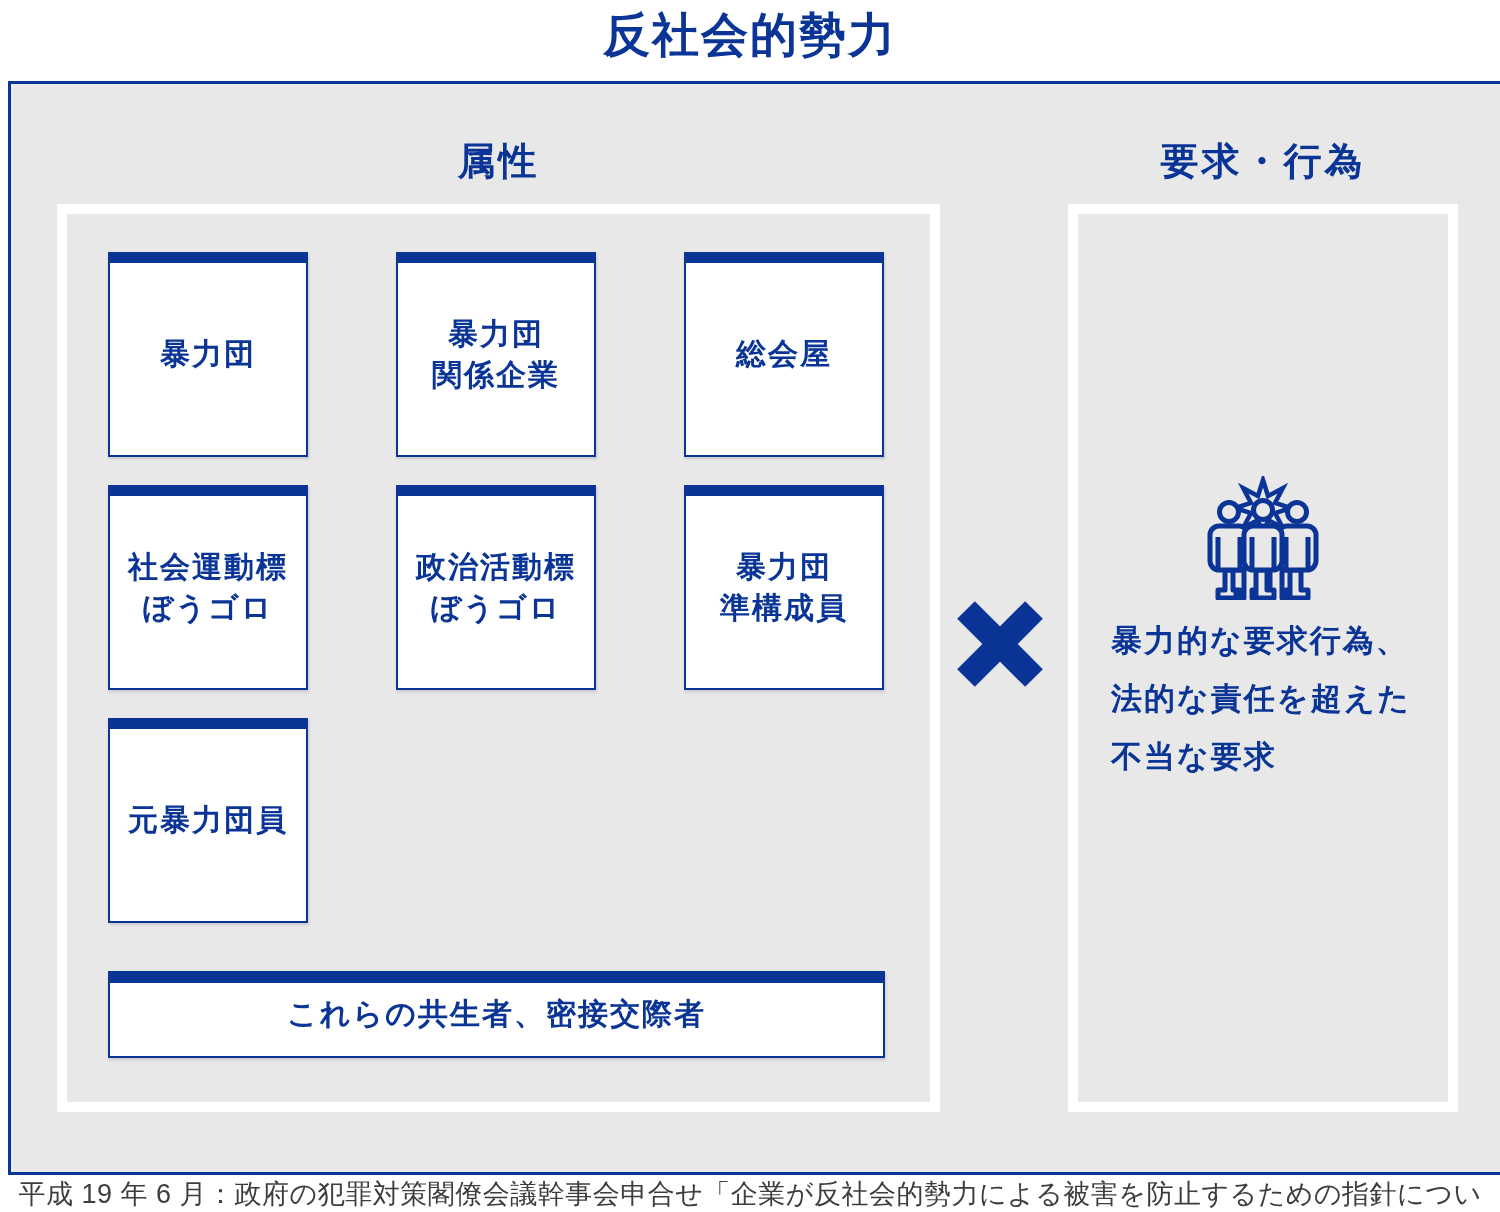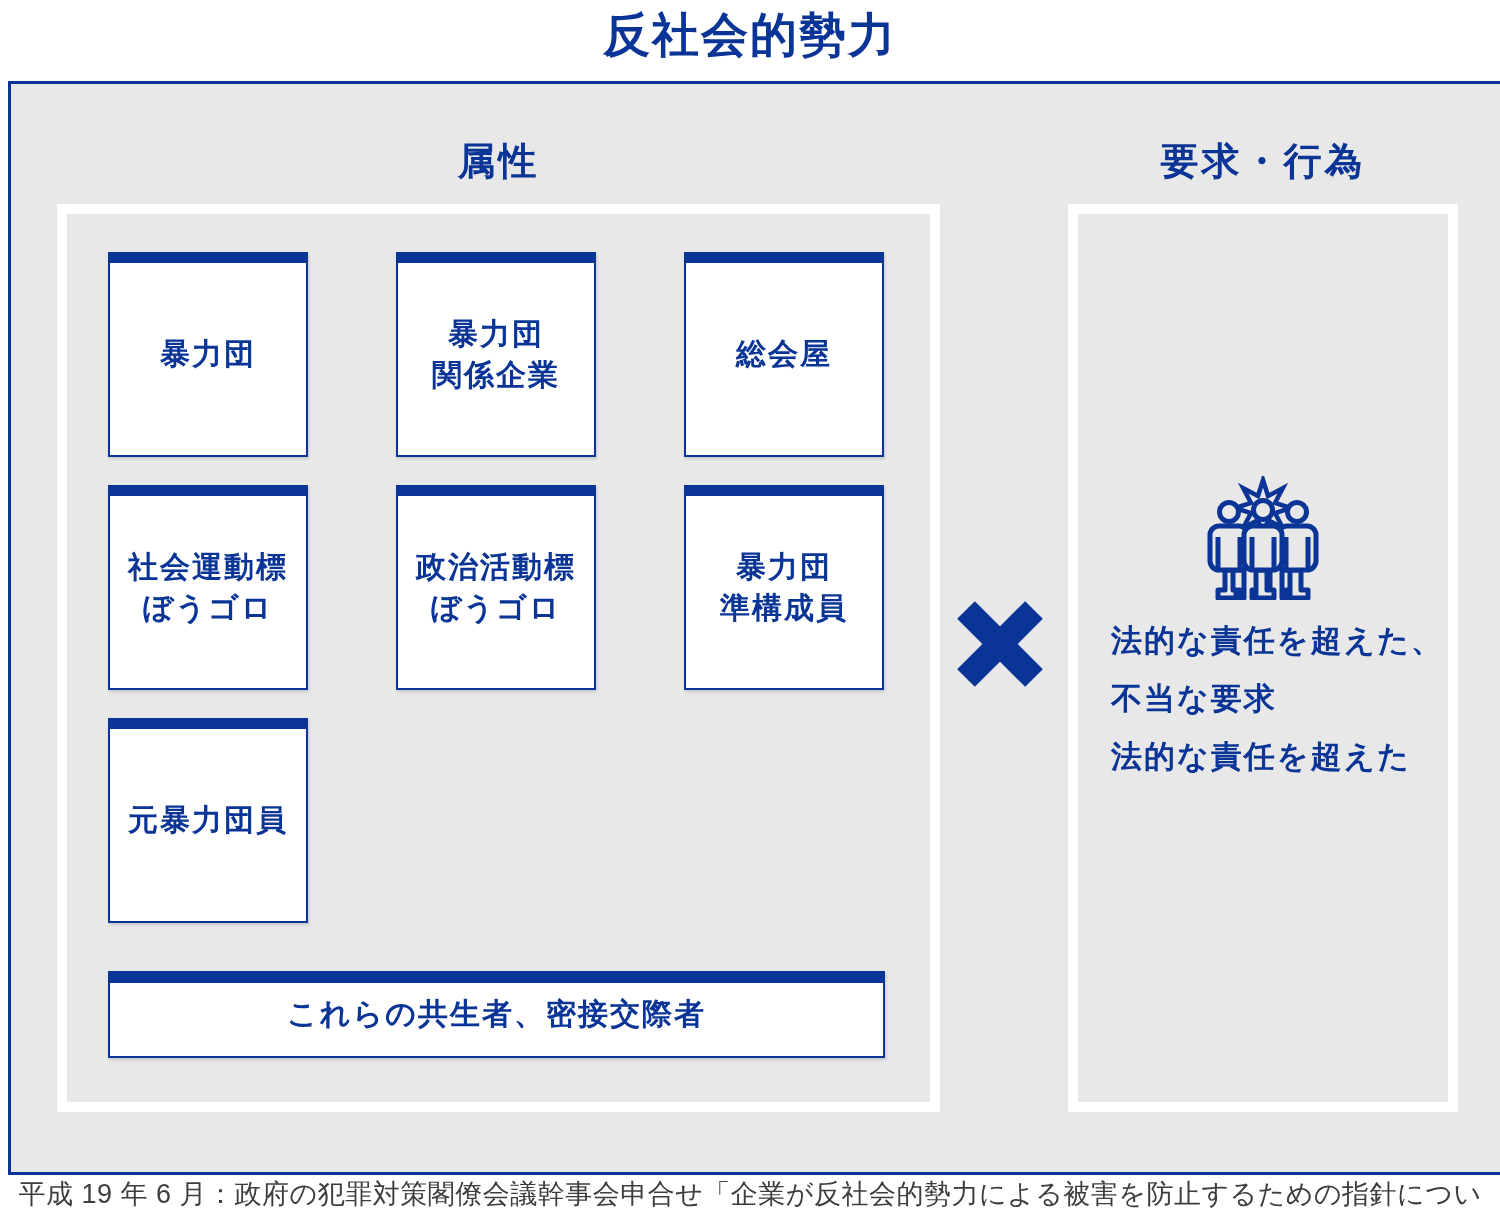--- a/index.html
+++ b/index.html
@@ -132,23 +132,23 @@
             <path d="M 56 80 V 100 H 49 V 108 H 67 V 80 Z"></path>
             <path d="M 64 80 V 100 H 71 V 108 H 53 V 80 Z"></path>
             <rect x="41" y="36" width="38" height="44" rx="9"></rect>
             <line x1="49" y1="47" x2="49" y2="80"></line>
             <line x1="71" y1="47" x2="71" y2="80"></line>
             <circle cx="60" cy="20" r="9.5"></circle>
           </g>
         </svg>
 
         <div class="demand-text">
-          <div>法的な責任を超えた、</div>
+          <div>暴力的な要求行為、</div>
+          <div>法的な責任を超えた</div>
           <div>不当な要求</div>
-          <div>法的な責任を超えた</div>
         </div>
       </div>
     </div>
 
   </div>
 
   <div class="caption">平成 19 年 6 月：政府の犯罪対策閣僚会議幹事会申合せ「企業が反社会的勢力による被害を防止するための指針について」より</div>
 </div>
 
 </body></html>

